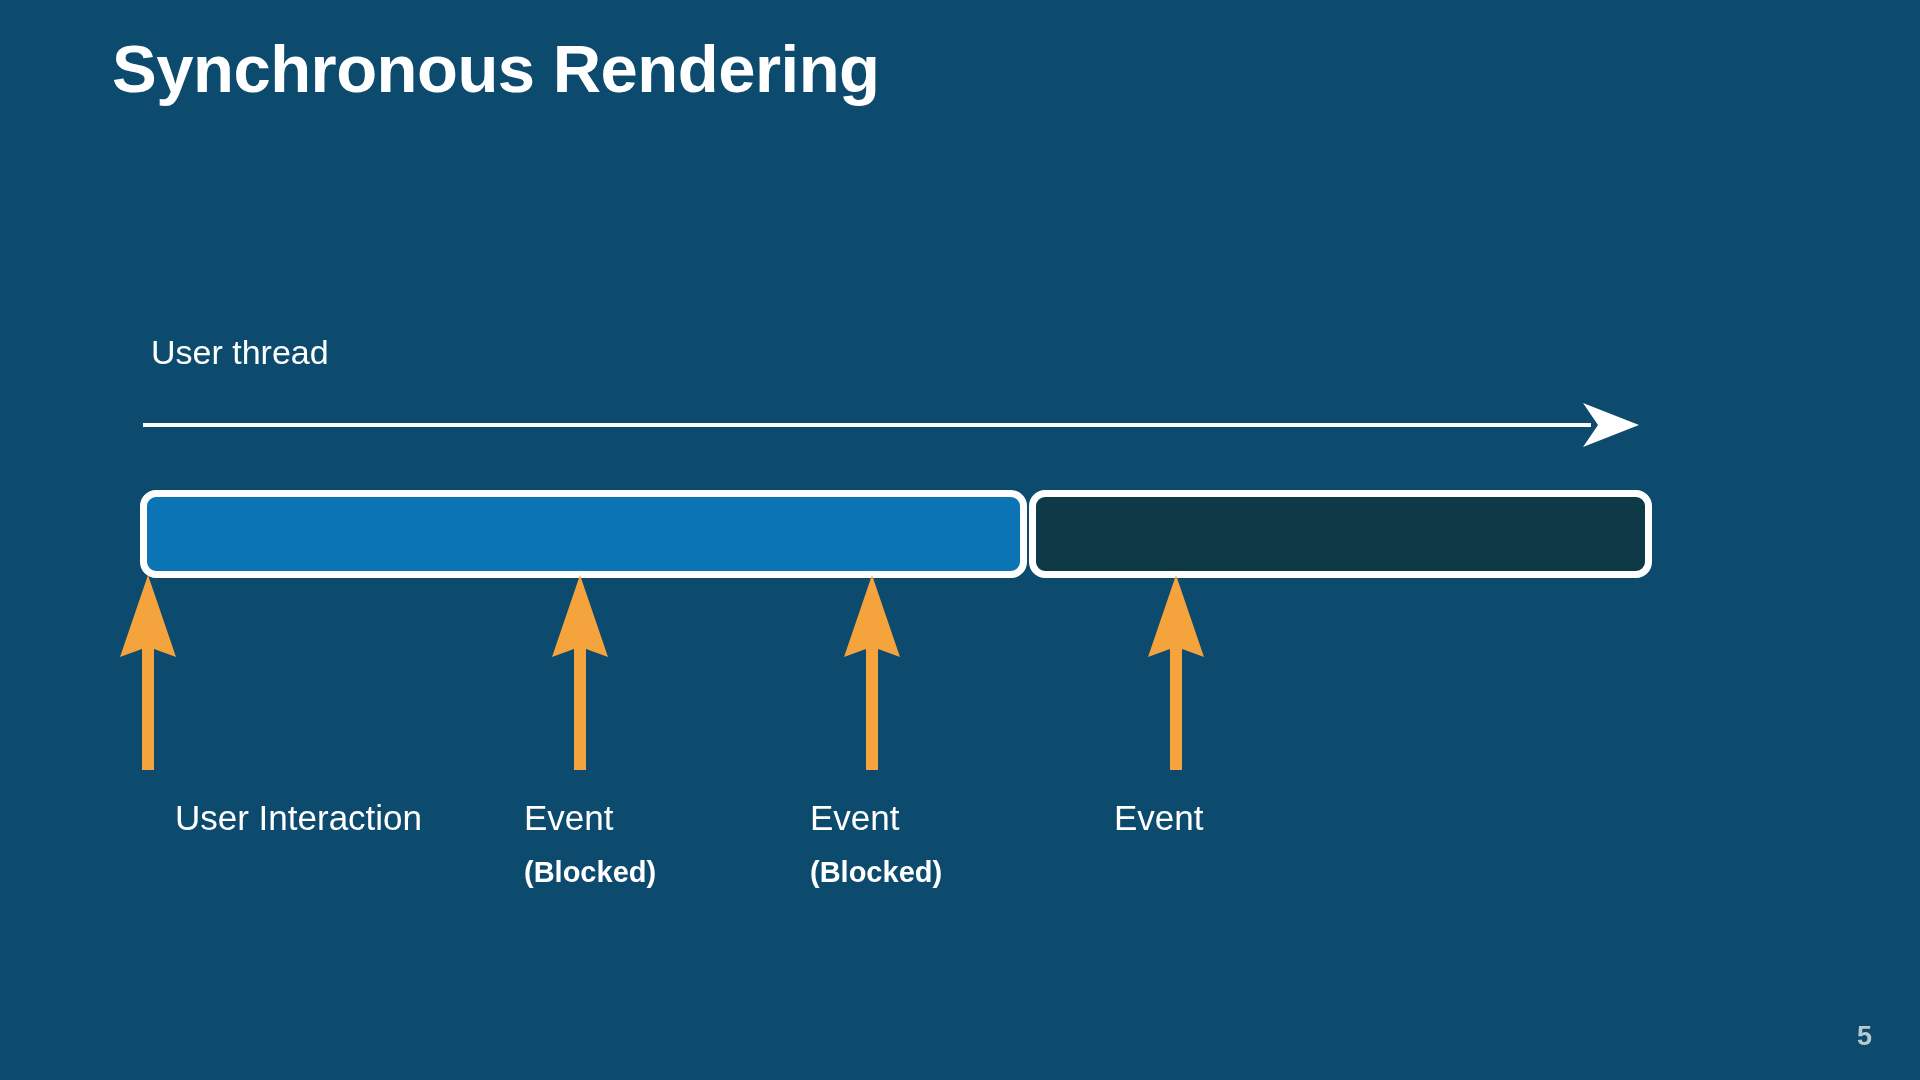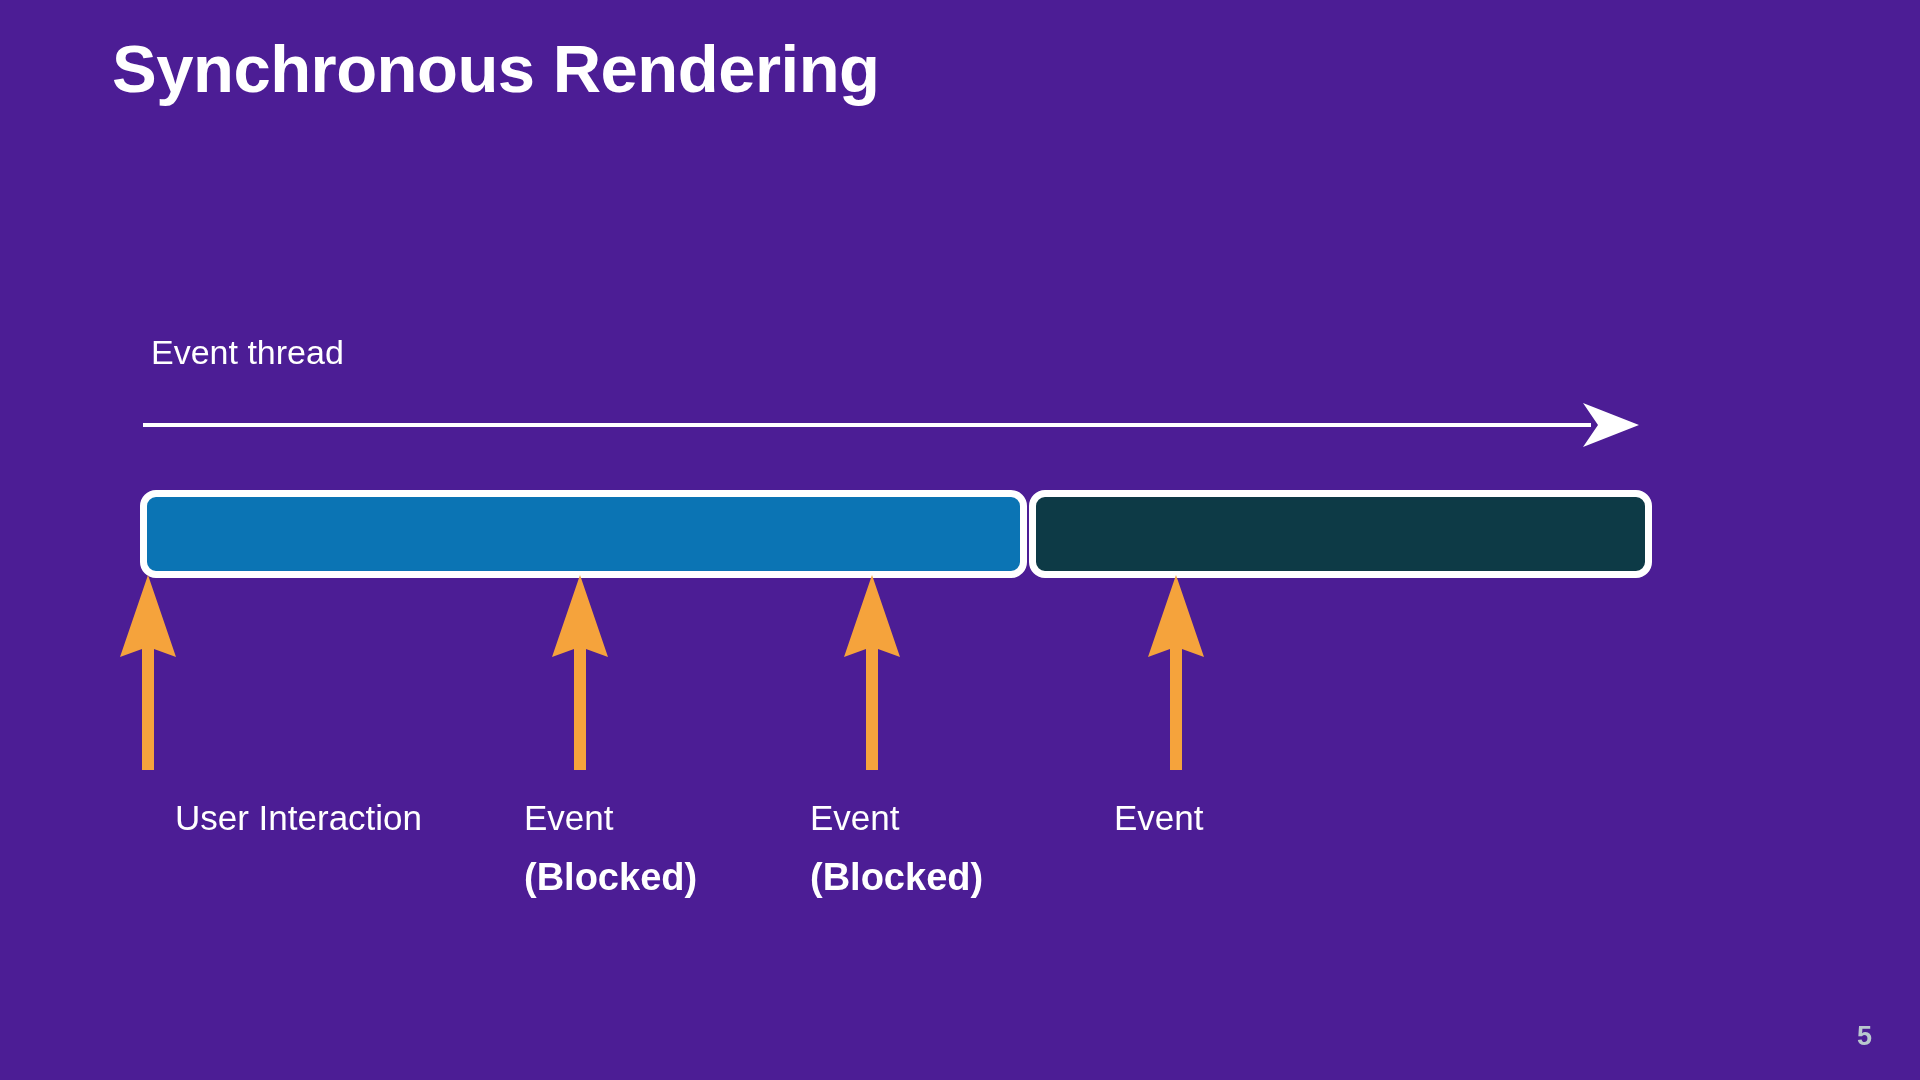--- a/index.html
+++ b/index.html
@@ -10,21 +10,21 @@
     width: 1920px;
     height: 1080px;
     background: #0a3643;
     font-family: "Liberation Sans", sans-serif;
     overflow: hidden;
   }
   .slide {
     position: relative;
     width: 1920px;
     height: 1080px;
-    background: #4c1d95;
+    background: #0c4a6e;
   }
 
   
   .slide-title {
     position: absolute;
     left: 112px;
     top: 30px;
     font-size: 67px;
     font-weight: bold;
     color: #ffffff;
@@ -97,21 +97,21 @@
     white-space: nowrap;
   }
   .event-label .primary {
     display: block;
     font-size: 35px;
     font-weight: normal;
     line-height: 1.0;
   }
   .event-label .secondary {
     display: block;
-    font-size: 38px;
+    font-size: 29px;
     font-weight: bold;
     line-height: 1.0;
     margin-top: 23px;
   }
 
   
   .slide-number {
     position: absolute;
     right: 48px;
     bottom: 28px;
@@ -120,21 +120,21 @@
     color: #b9c8ce;
   }
 </style>
 </head>
 <body>
 
 <div class="slide">
 
   <div class="slide-title">Synchronous Rendering</div>
 
-  <div class="thread-label">Event thread</div>
+  <div class="thread-label">User thread</div>
 
   <div class="timeline-axis">
     <svg width="1500" height="60" viewBox="0 0 1500 60" xmlns="http://www.w3.org/2000/svg">
       <line x1="0" y1="30" x2="1448" y2="30" stroke="#ffffff" stroke-width="4"></line>
       <polygon points="1440,8 1496,30 1440,52 1455,30" fill="#ffffff"></polygon>
     </svg>
   </div>
 
   <div class="bar-track">
     <div class="bar-seg busy"></div>

